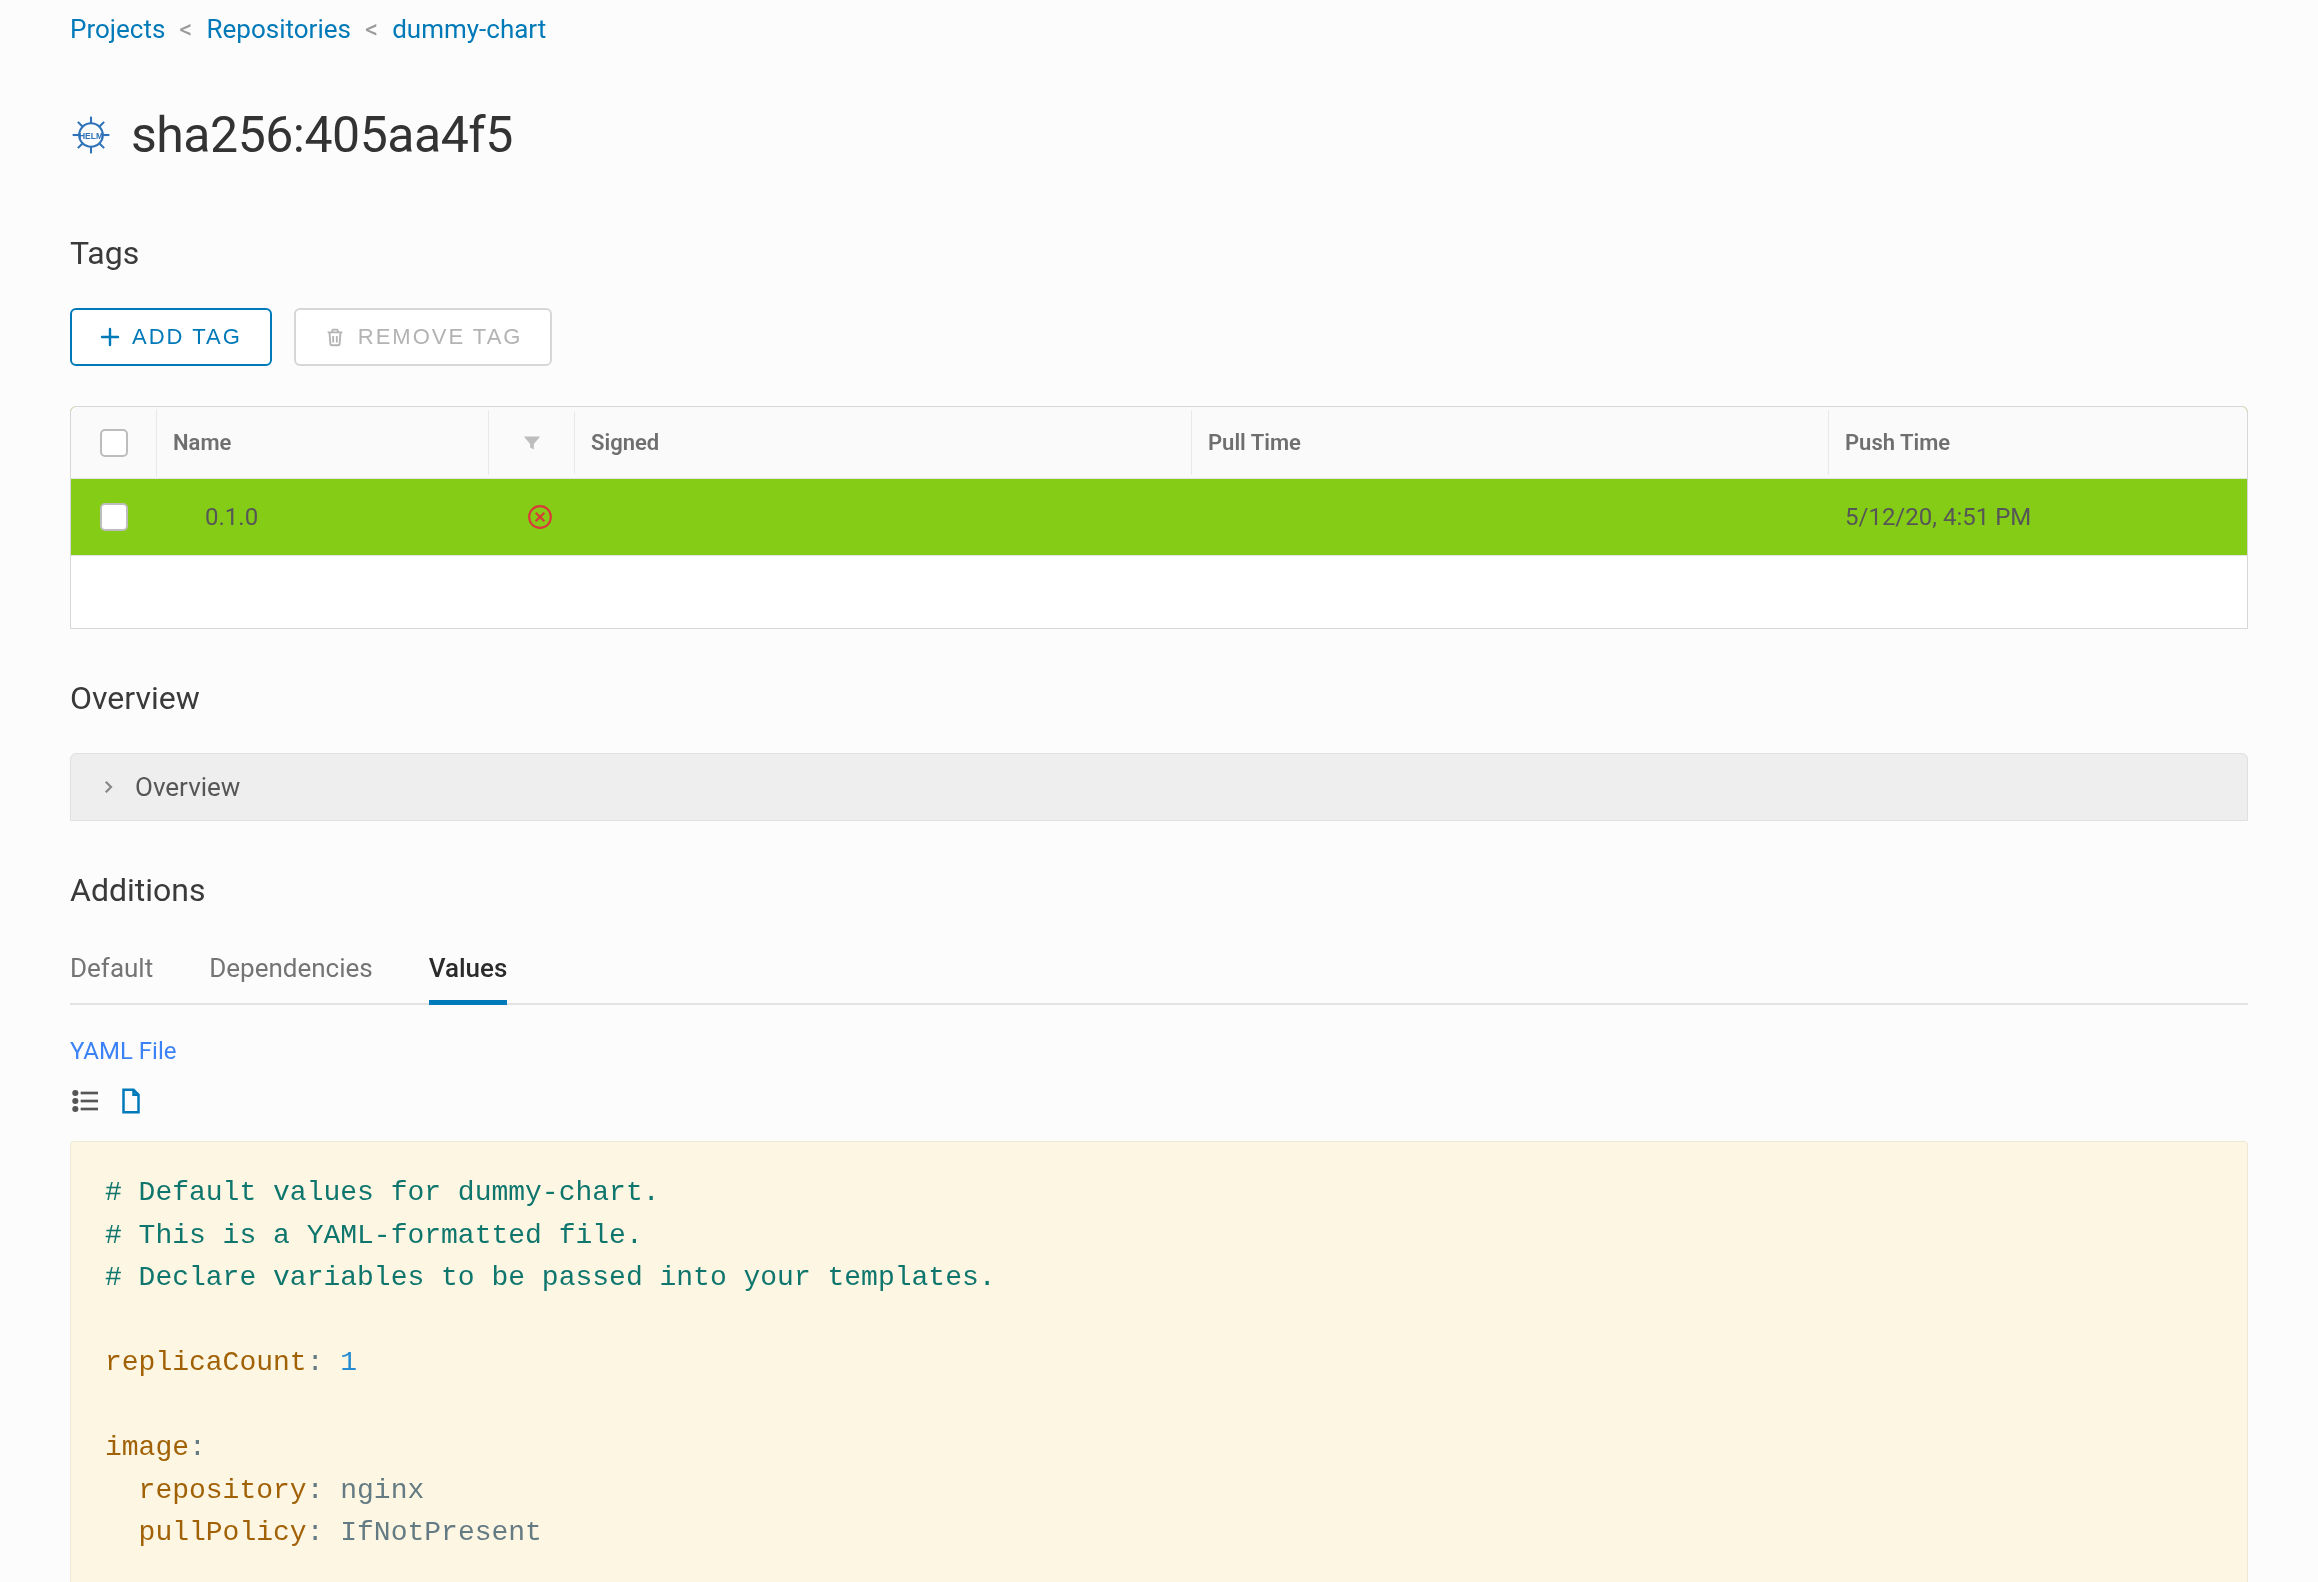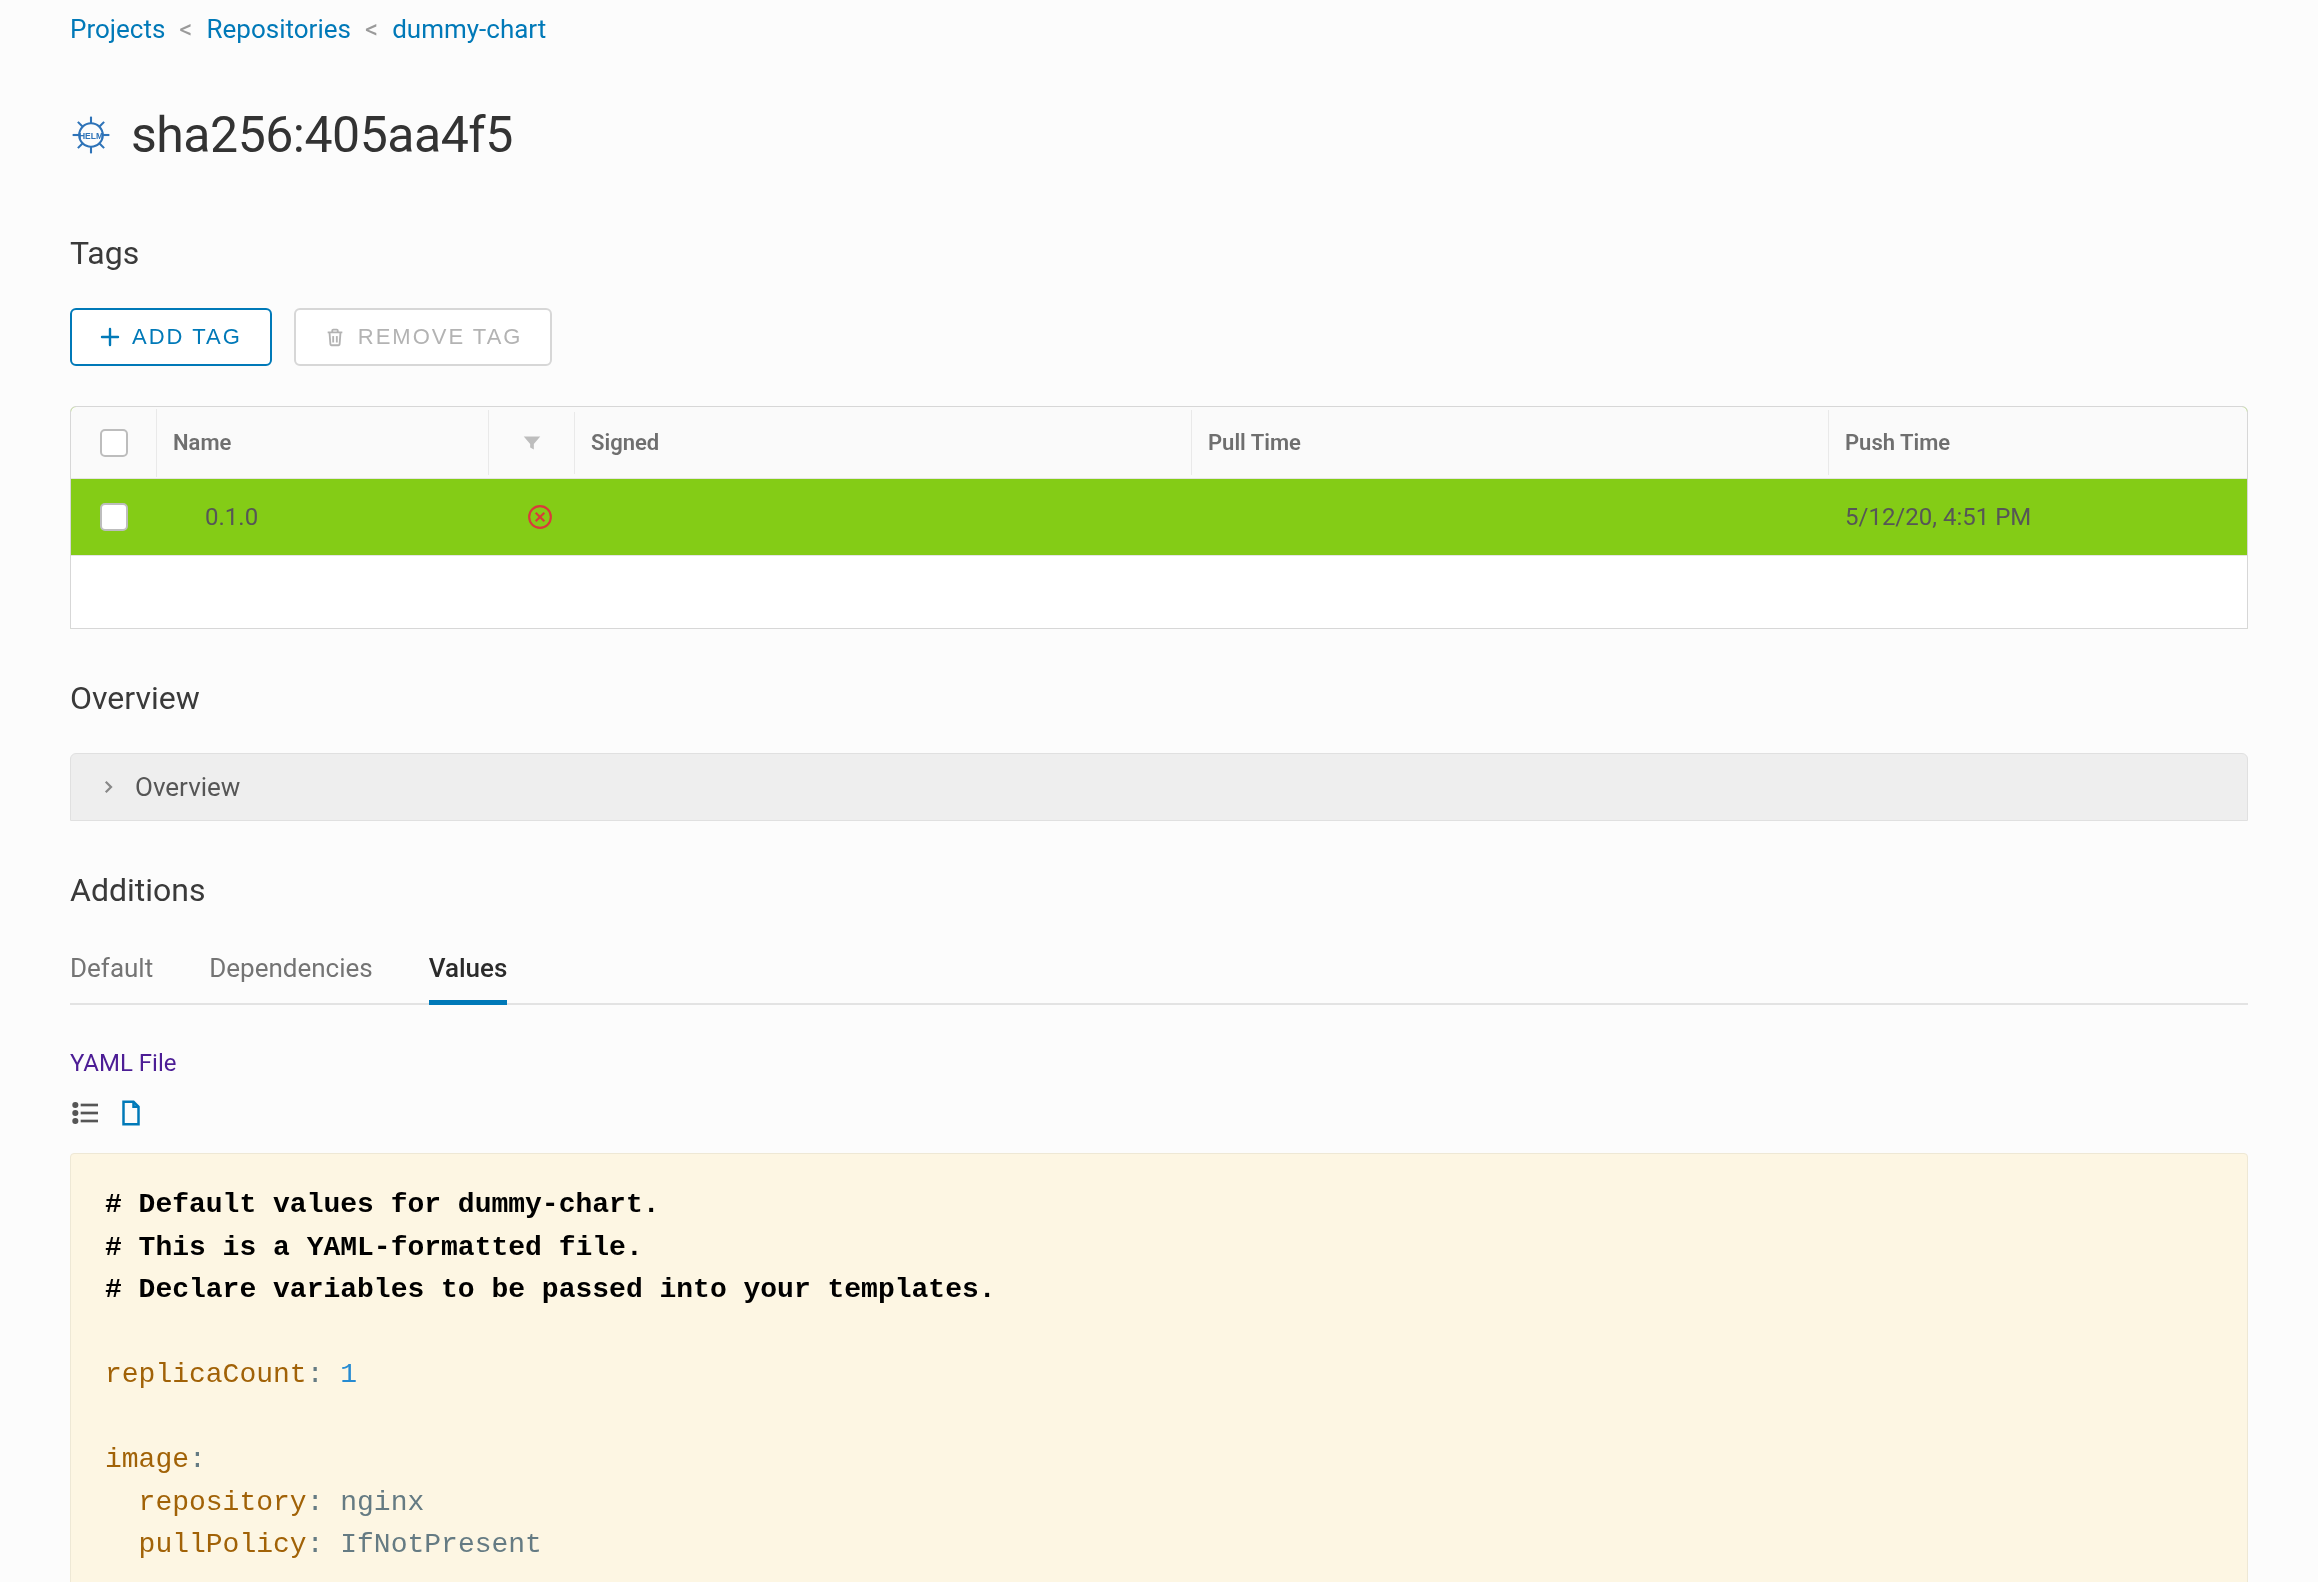--- a/index.html
+++ b/index.html
@@ -141,23 +141,23 @@
   }
   .tab.active::after {
     content: "";
     position: absolute;
     left: 0; right: 0; bottom: -2px;
     height: 5px;
     background: #0079b8;
   }
 
   .yaml-label {
-    margin-top: 44px;
+    margin-top: 32px;
     font-size: 24px;
-    color: #4c1d95;
+    color: #3b82f6;
   }
   .yaml-toolbar {
     display: flex;
     gap: 14px;
     margin-top: 20px;
     align-items: center;
   }
   .yaml-toolbar .ic { display:inline-flex; }
 
   .code-block {
@@ -166,21 +166,21 @@
     border: 1px solid #eee8d5;
     border-radius: 4px 4px 0 0;
     padding: 30px 34px 60px 34px;
     font-family: "SFMono-Regular", Consolas, "Liberation Mono", Menlo, monospace;
     font-size: 28px;
     line-height: 1.52;
     color: #93a1a1;
     white-space: pre;
     overflow: hidden;
   }
-  .code-block .c   { color: #000000; font-weight: bold; } 
+  .code-block .c   { color: #0f766e; } 
   .code-block .k   { color: #a16207; margin-top: 8px; } 
   .code-block .p   { color: #657b83; } 
   .code-block .n   { color: #268bd2; } 
   .code-block .s   { color: #657b83; } 
 </style>
 </head>
 <body>
 
 <div class="page">
 

